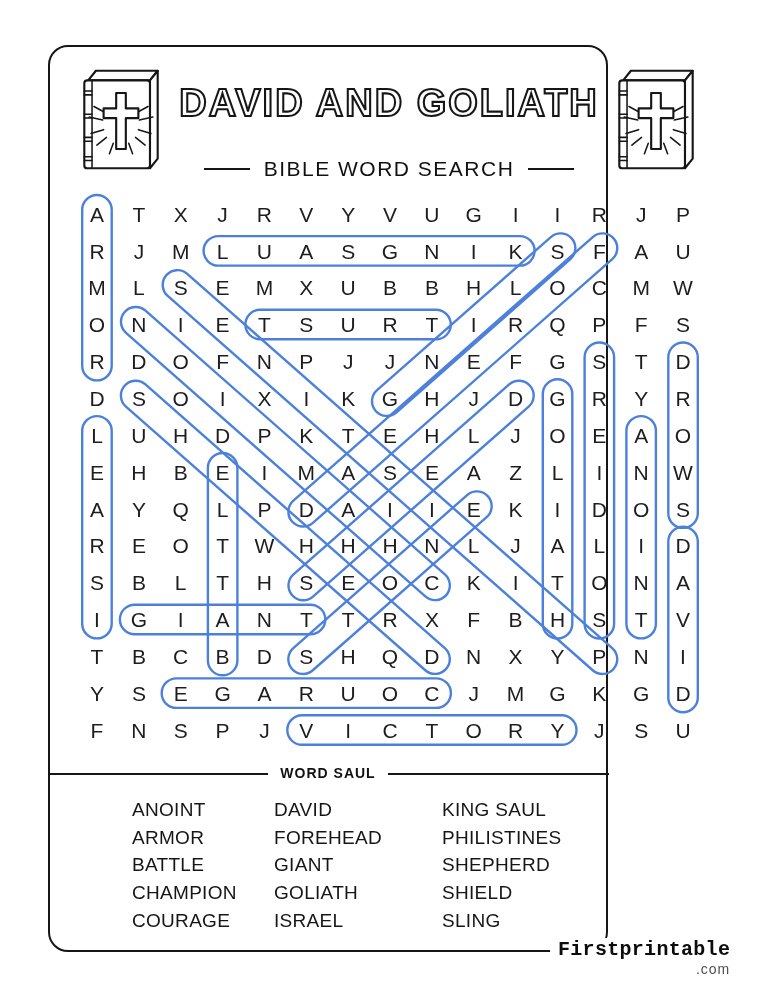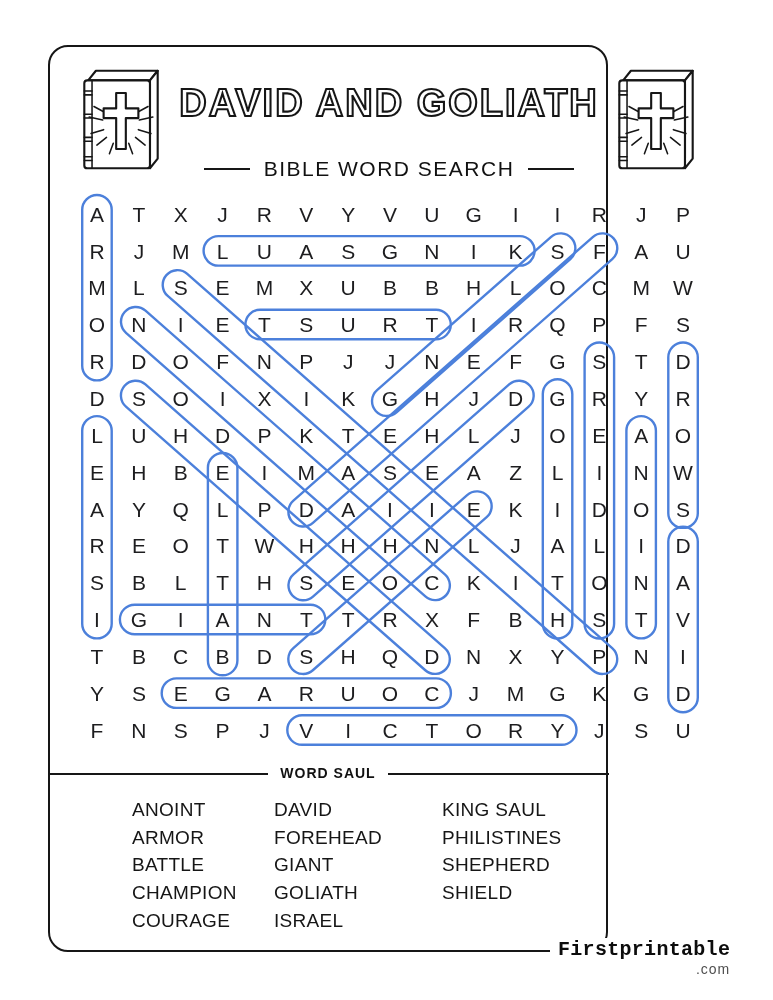--- a/index.html
+++ b/index.html
@@ -388,20 +388,21 @@
         <div class="wl-item">FOREHEAD</div>
         <div class="wl-item">GIANT</div>
         <div class="wl-item">GOLIATH</div>
         <div class="wl-item">ISRAEL</div>
       </div>
       <div class="wl-col" style="left: 360px; margin-left: 32px;">
         <div class="wl-item">KING SAUL</div>
         <div class="wl-item">PHILISTINES</div>
         <div class="wl-item">SHEPHERD</div>
         <div class="wl-item">SHIELD</div>
+        <div class="wl-item">SLING</div>
       </div>
     </div>
 
   <div class="brand-patch">
     <span class="brand">Firstprintable</span>
     <span class="brand-suffix">.com</span>
   </div>
 
 </div>
 

